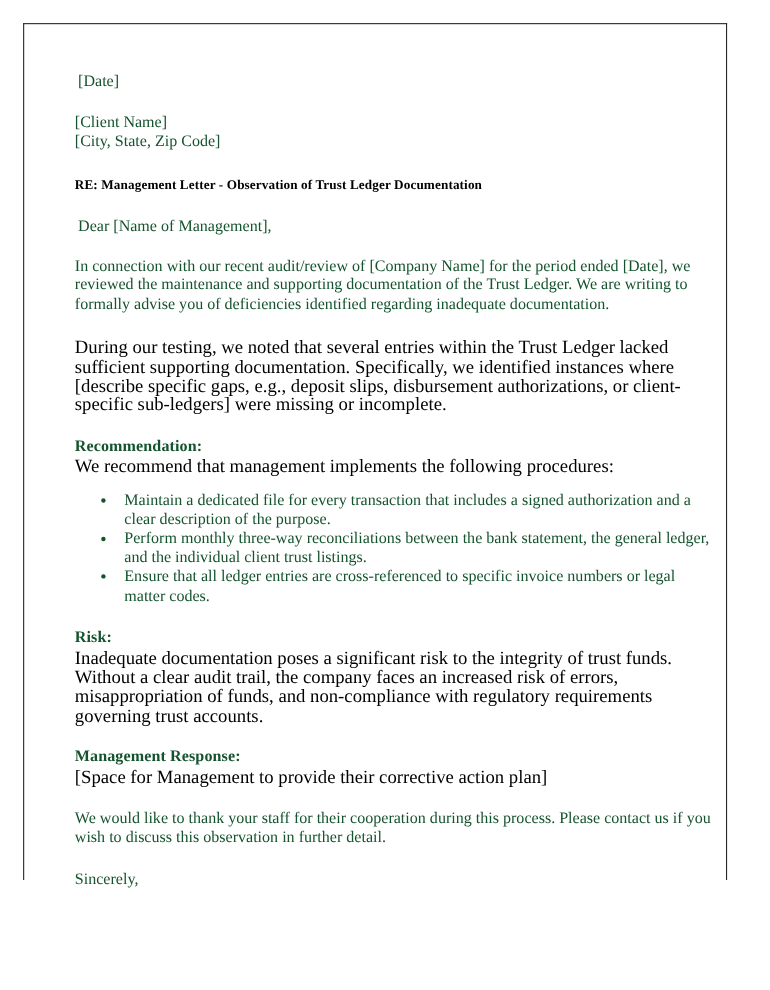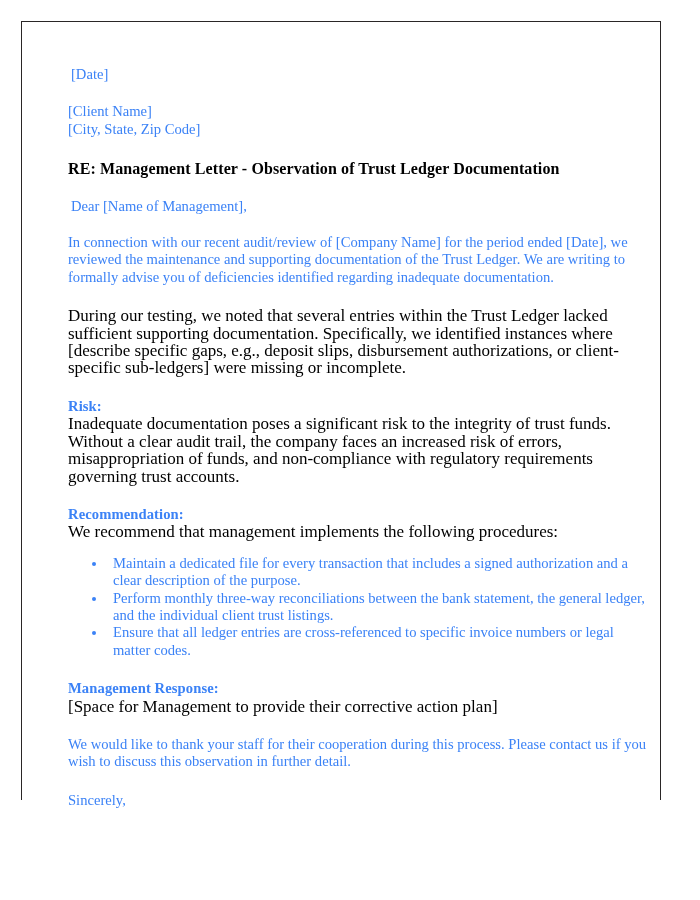--- a/index.html
+++ b/index.html
@@ -38,40 +38,40 @@
     width: 582px;
   }
 
   
   .line,
   .para,
   .heading,
   .bullets li {
     font-size: 14.6px;
     line-height: 17.4px;
-    color: #3b82f6;
+    color: #14532d;
   }
 
   .block {
     margin: 0;
   }
 
   
   .indented {
     padding-left: 3px;
   }
 
   .addr-block {
     margin-top: 20px;
   }
 
   .re-line {
     margin-top: 22px;
     font-weight: bold;
-    font-size: 16px;
+    font-size: 12px;
     line-height: 17.4px;
     letter-spacing: 0.1px;
   }
 
   .salutation {
     margin-top: 20px;
   }
 
   .para {
     margin-top: 19px;
@@ -129,32 +129,32 @@
 
     <div class="line block salutation indented">Dear [Name of Management],</div>
 
     <p class="para block">In connection with our recent audit/review of [Company Name] for the period ended [Date], we reviewed the maintenance and supporting documentation of the Trust Ledger. We are writing to formally advise you of deficiencies identified regarding inadequate documentation.</p>
 
     <div class="section">
       <div class="para-tight">During our testing, we noted that several entries within the Trust Ledger lacked sufficient supporting documentation. Specifically, we identified instances where [describe specific gaps, e.g., deposit slips, disbursement authorizations, or client-specific sub-ledgers] were missing or incomplete.</div>
     </div>
 
     <div class="section">
-      <div class="heading">Risk:</div>
-      <div class="para-tight">Inadequate documentation poses a significant risk to the integrity of trust funds. Without a clear audit trail, the company faces an increased risk of errors, misappropriation of funds, and non-compliance with regulatory requirements governing trust accounts.</div>
-    </div>
-
-    <div class="section">
       <div class="heading">Recommendation:</div>
       <div class="para-tight">We recommend that management implements the following procedures:</div>
       <ul class="bullets">
         <li>Maintain a dedicated file for every transaction that includes a signed authorization and a clear description of the purpose.</li>
         <li>Perform monthly three-way reconciliations between the bank statement, the general ledger, and the individual client trust listings.</li>
         <li>Ensure that all ledger entries are cross-referenced to specific invoice numbers or legal matter codes.</li>
       </ul>
+    </div>
+
+    <div class="section">
+      <div class="heading">Risk:</div>
+      <div class="para-tight">Inadequate documentation poses a significant risk to the integrity of trust funds. Without a clear audit trail, the company faces an increased risk of errors, misappropriation of funds, and non-compliance with regulatory requirements governing trust accounts.</div>
     </div>
 
     <div class="section">
       <div class="heading">Management Response:</div>
       <div class="para-tight">[Space for Management to provide their corrective action plan]</div>
     </div>
 
     <p class="para block closing">We would like to thank your staff for their cooperation during this process. Please contact us if you wish to discuss this observation in further detail.</p>
 
     <div class="line block signoff">Sincerely,</div>

